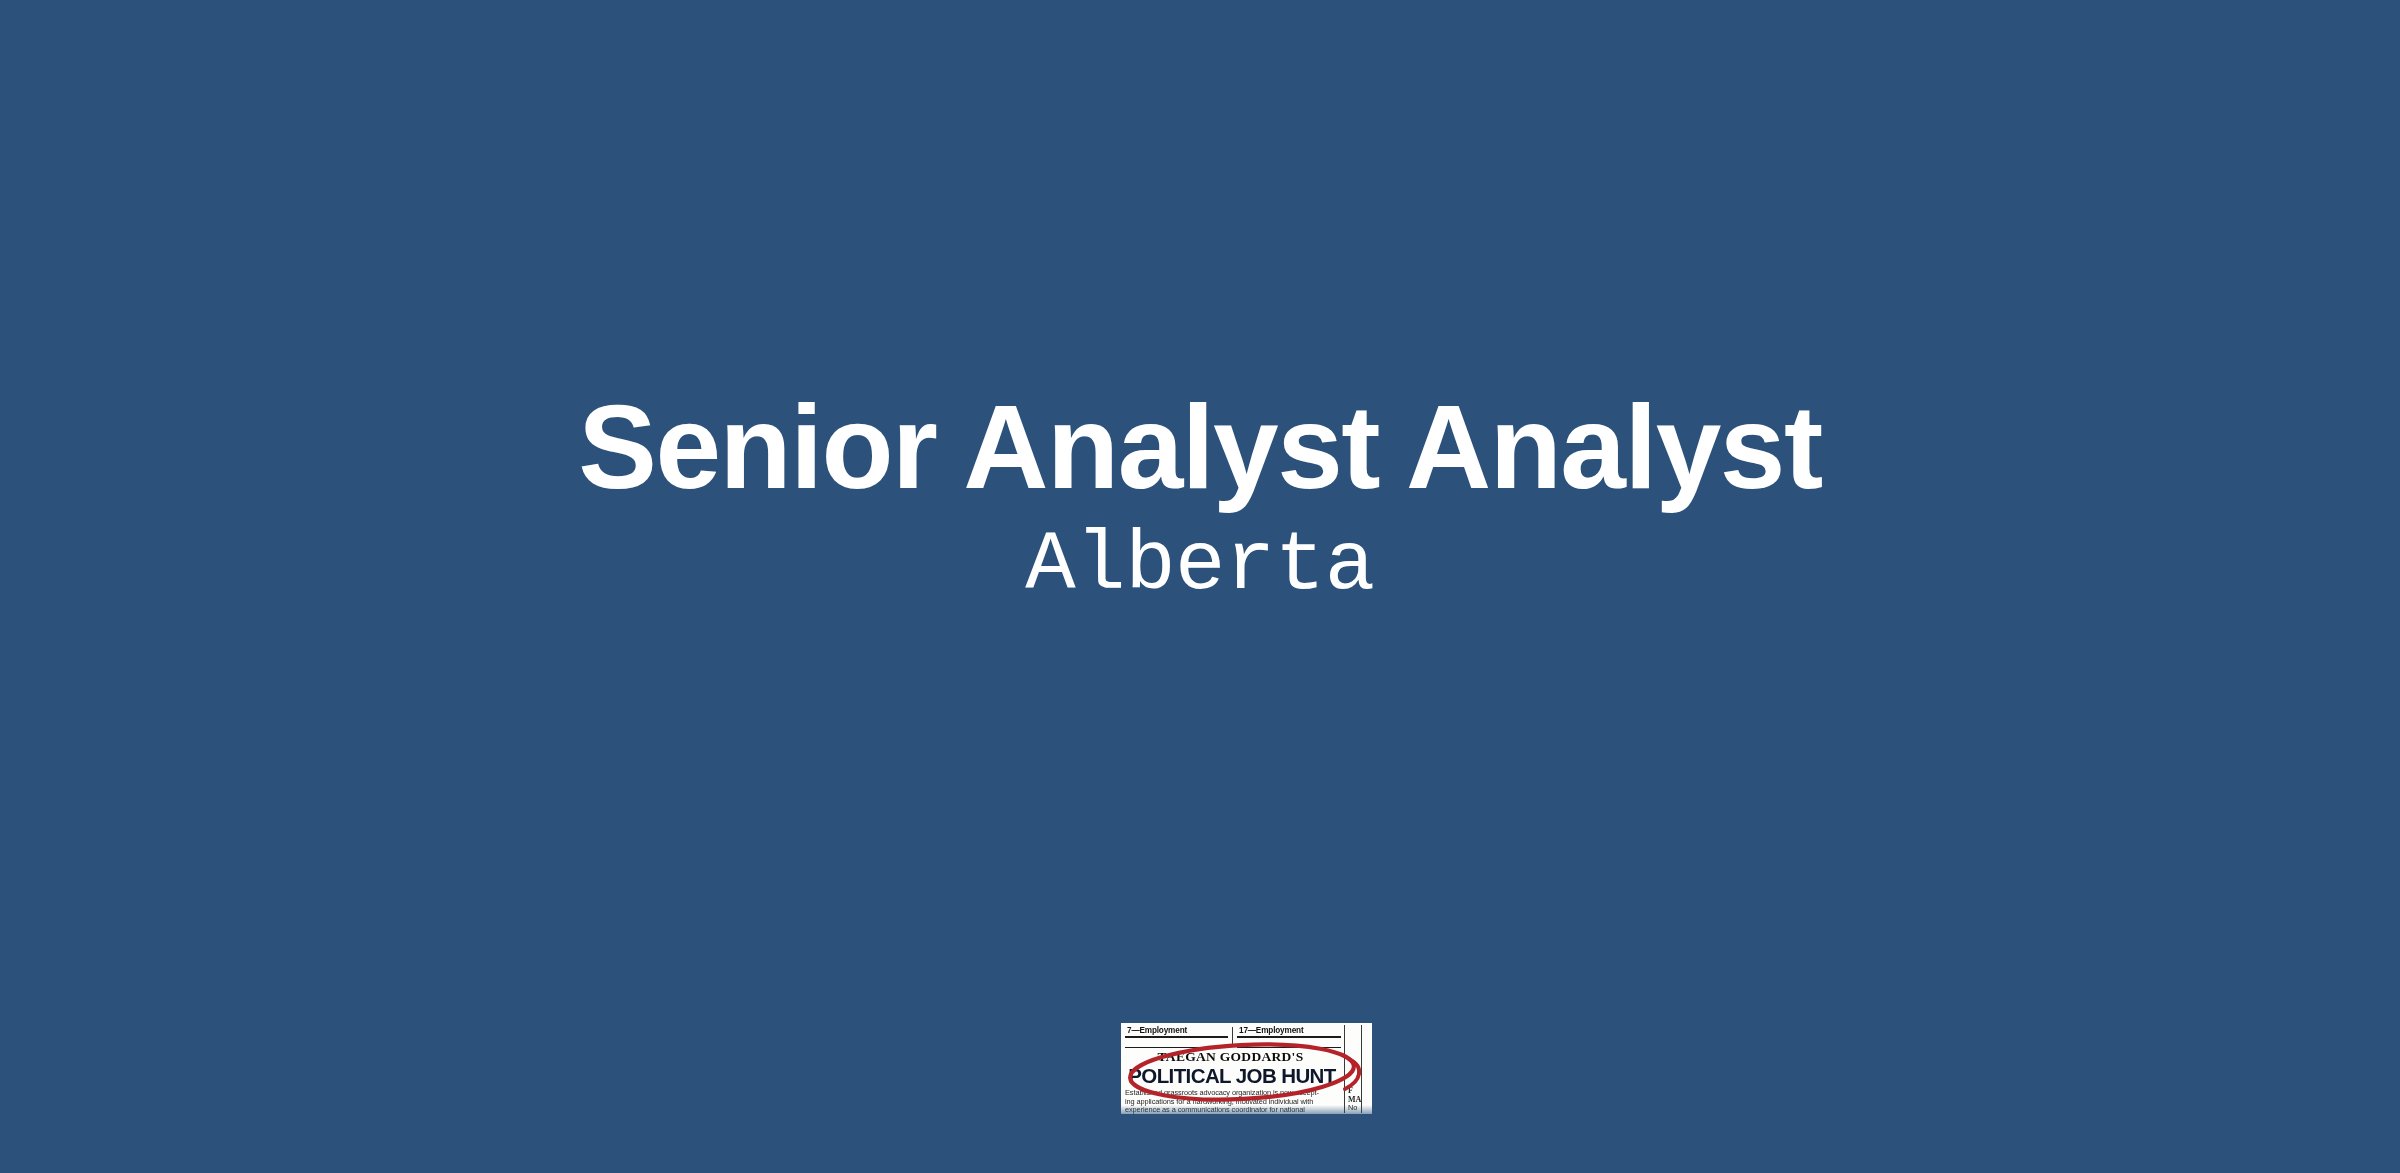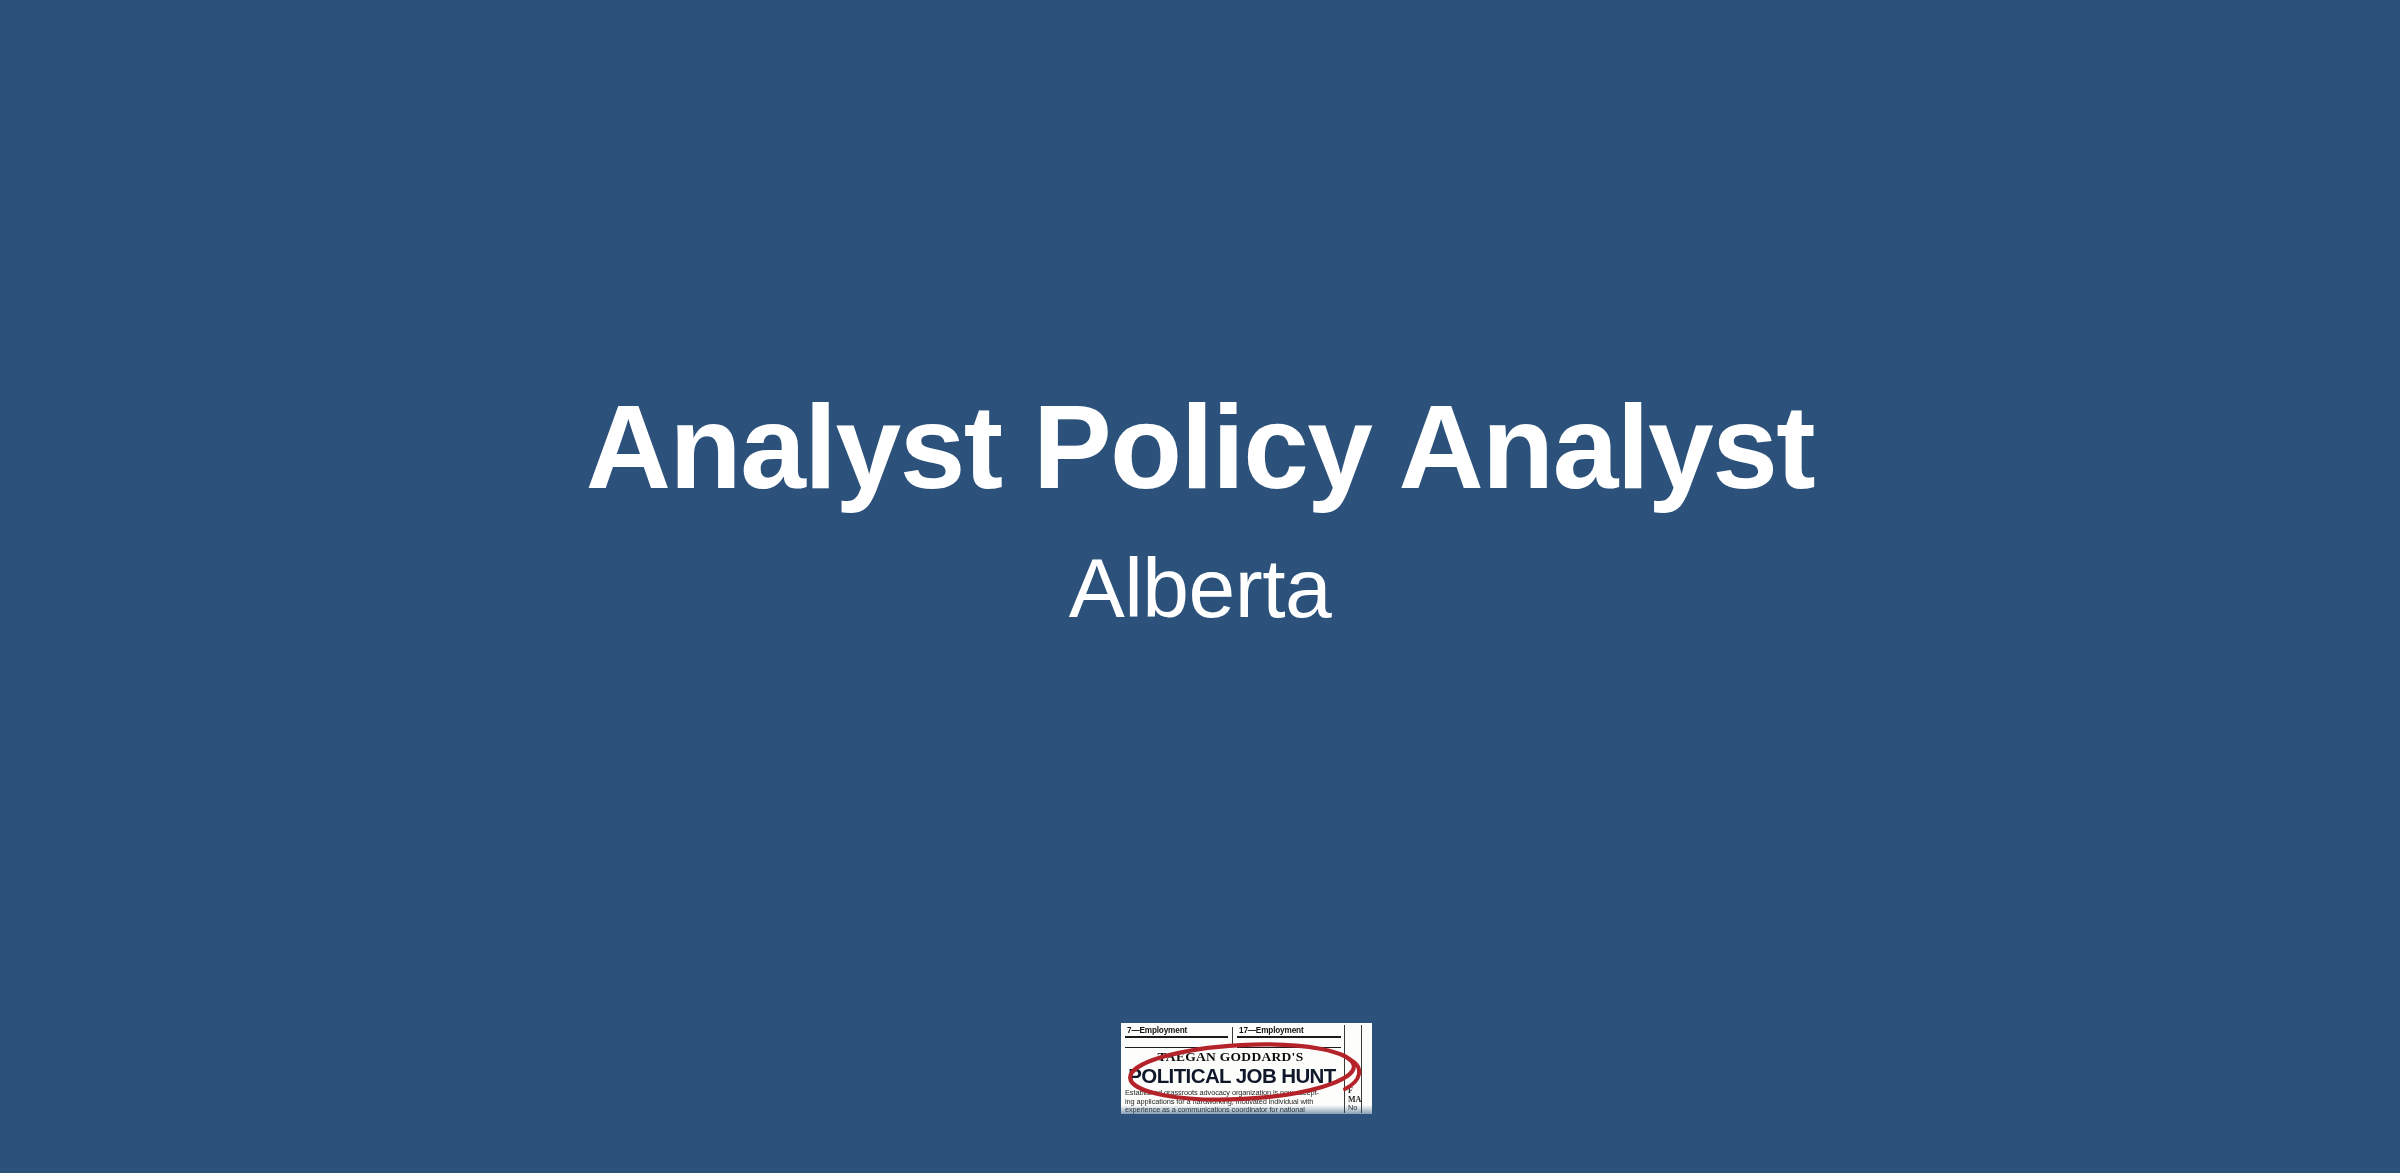--- a/index.html
+++ b/index.html
@@ -44,22 +44,22 @@
     font-weight: 700;
     font-size: 118px;
     line-height: 1.0;
     letter-spacing: -1.5px;
     color: #ffffff;
     text-align: center;
     white-space: nowrap;
   }
 
   .job-location {
-    margin-top: 40px;
-    font-family: Liberation Sans, sans-serif;
+    margin-top: 18px;
+    font-family: Liberation Mono, monospace;
     font-weight: 400;
     font-size: 84px;
     line-height: 1.0;
     letter-spacing: -0.5px;
     color: #ffffff;
     text-align: center;
     white-space: nowrap;
   }
 
   
@@ -182,21 +182,21 @@
     background: linear-gradient(to bottom, rgba(253,253,251,0), rgba(44,82,123,0.55));
   }
 </style>
 </head>
 <body>
 
 <div class="slide">
 
   <div class="headline-block">
 
-    <div class="job-title">Analyst Policy Analyst</div>
+    <div class="job-title">Senior Analyst Analyst</div>
 
     <div class="job-location">Alberta</div>
 
   </div>
 
   <div class="logo-wrap">
     <div class="clipping">
 
       <div class="rule-h" style="left:4px; top:13px; width:103px; height:1.5px;"></div>
       <div class="rule-h" style="left:116px; top:13px; width:104px; height:1.5px;"></div>

